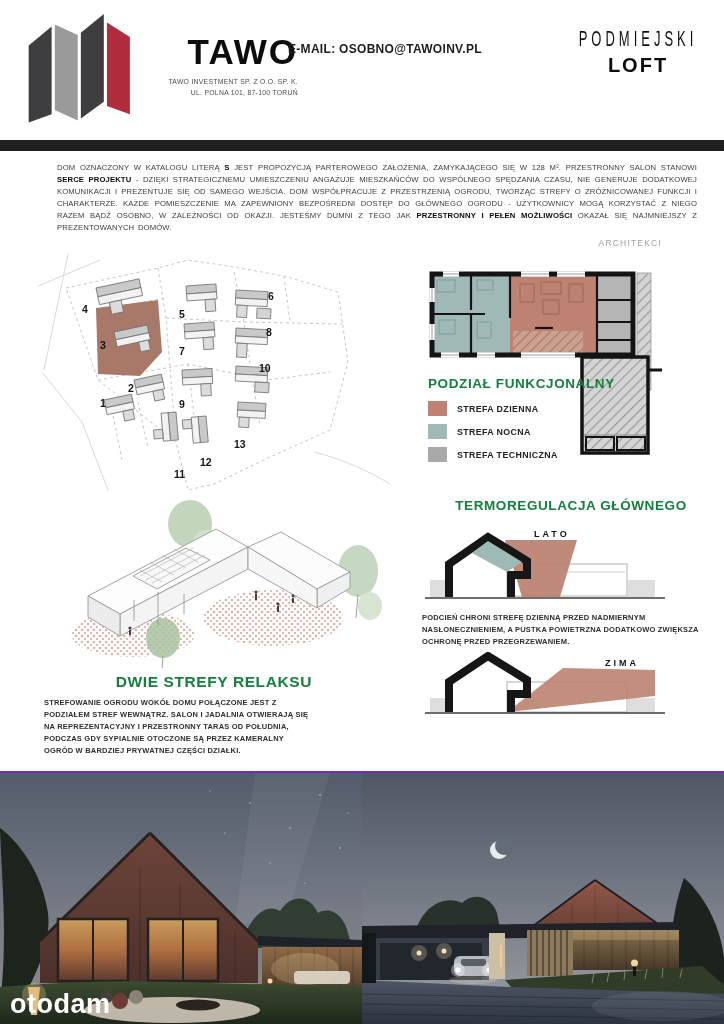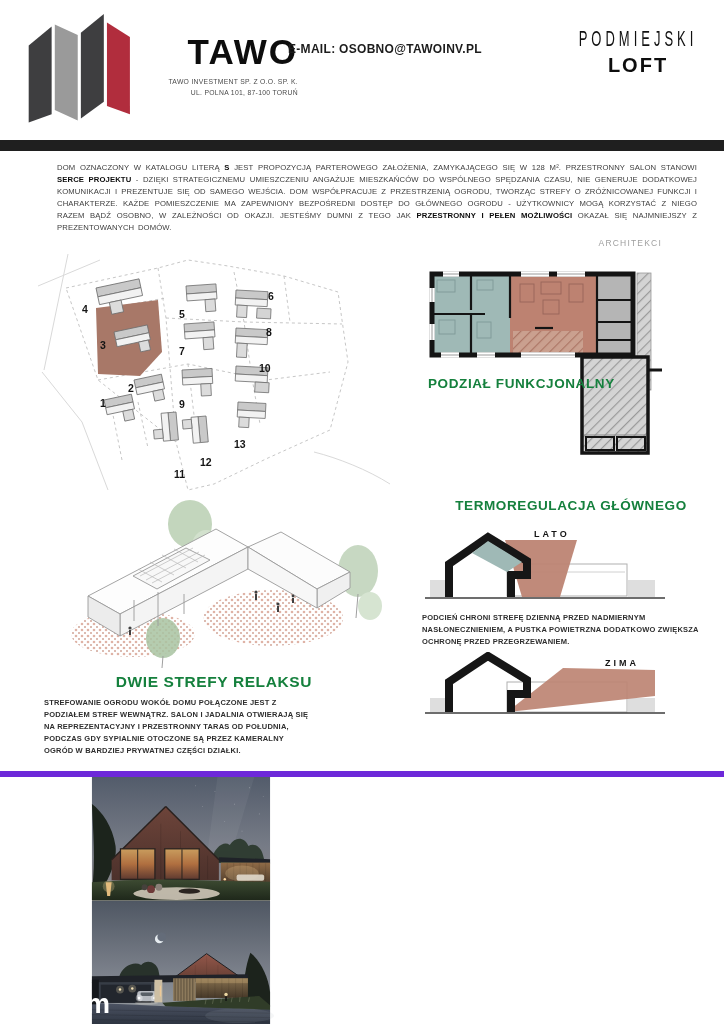--- a/index.html
+++ b/index.html
@@ -38,21 +38,21 @@
   .legend-label{font-size:8.8px;font-weight:bold;color:#222;letter-spacing:.4px;}
   #legend{left:428px;top:401px;}
   #thermo-title{left:425px;top:498px;width:292px;text-align:center;font-size:13.5px;}
   .small-caption{font-size:7.5px;font-weight:bold;color:#2e2e2e;line-height:12px;letter-spacing:.2px;}
   #summer-caption{left:422px;top:612px;width:298px;}
   #winter-caption{left:428px;top:728px;width:286px;}
   #relax-title{left:38px;top:673px;width:274px;text-align:right;font-size:15.5px;}
   #relax-caption{left:44px;top:697px;width:270px;}
 
   
-  #photos{left:0;top:771px;width:724px;height:253px;display:flex;border-top:6px solid #6d28d9;box-sizing:border-box;flex-direction:column;}
+  #photos{left:0;top:771px;width:724px;height:253px;display:flex;border-top:2px solid #6d28d9;box-sizing:border-box;}
   #photos svg{display:block;}
   #watermark{position:absolute;left:10px;bottom:4px;font-size:27px;font-weight:bold;color:#fff;letter-spacing:.5px;}
 
   svg text.lot-num{font-family:"Liberation Sans",sans-serif;font-size:10.5px;font-weight:bold;fill:#141414;}
   svg text.diagram-label{font-family:"Liberation Sans",sans-serif;font-size:9px;font-weight:bold;fill:#141414;letter-spacing:3px;}
 </style>
 </head>
 <body>
 
 <div id="page">
@@ -255,20 +255,34 @@
         <line x1="132" y1="16" x2="160" y2="16"></line>
       <line x1="16" y1="97" x2="34" y2="97"></line>
         <line x1="52" y1="97" x2="70" y2="97"></line>
         <line x1="96" y1="97" x2="150" y2="97"></line>
       <line x1="7" y1="30" x2="7" y2="44"></line>
         <line x1="7" y1="66" x2="7" y2="82"></line>
     </g>
   </svg>
 
   <div id="floorplan-title" class="abs h-title">PODZIAŁ FUNKCJONALNY</div>
+  <div id="legend" class="abs">
+    <div class="legend-row">
+      <div class="legend-swatch sw-dzienna"></div>
+      <div class="legend-label">STREFA DZIENNA</div>
+    </div>
+    <div class="legend-row">
+      <div class="legend-swatch sw-nocna"></div>
+      <div class="legend-label">STREFA NOCNA</div>
+    </div>
+    <div class="legend-row">
+      <div class="legend-swatch sw-techniczna"></div>
+      <div class="legend-label">STREFA TECHNICZNA</div>
+    </div>
+  </div>
 
   <div id="thermo-title" class="abs h-title">TERMOREGULACJA GŁÓWNEGO</div>
 
   <svg class="abs" style="left:425px;top:520px" width="292" height="92" viewBox="0 0 292 92">
     <text class="diagram-label" x="109" y="17">LATO</text>
     <rect x="5" y="60" width="22" height="17" fill="#dedede"></rect>
     <rect x="203" y="60" width="27" height="17" fill="#dedede"></rect>
     <rect x="82" y="44" width="120" height="32" fill="none" stroke="#b0b0b0" stroke-width="1"></rect>
     <line x1="85" y1="52" x2="200" y2="52" stroke="#c4c4c4" stroke-width="0.8"></line>
     <polygon points="80,20 152,20 135,77 97,77" fill="#bd8473" opacity="0.95"></polygon>

